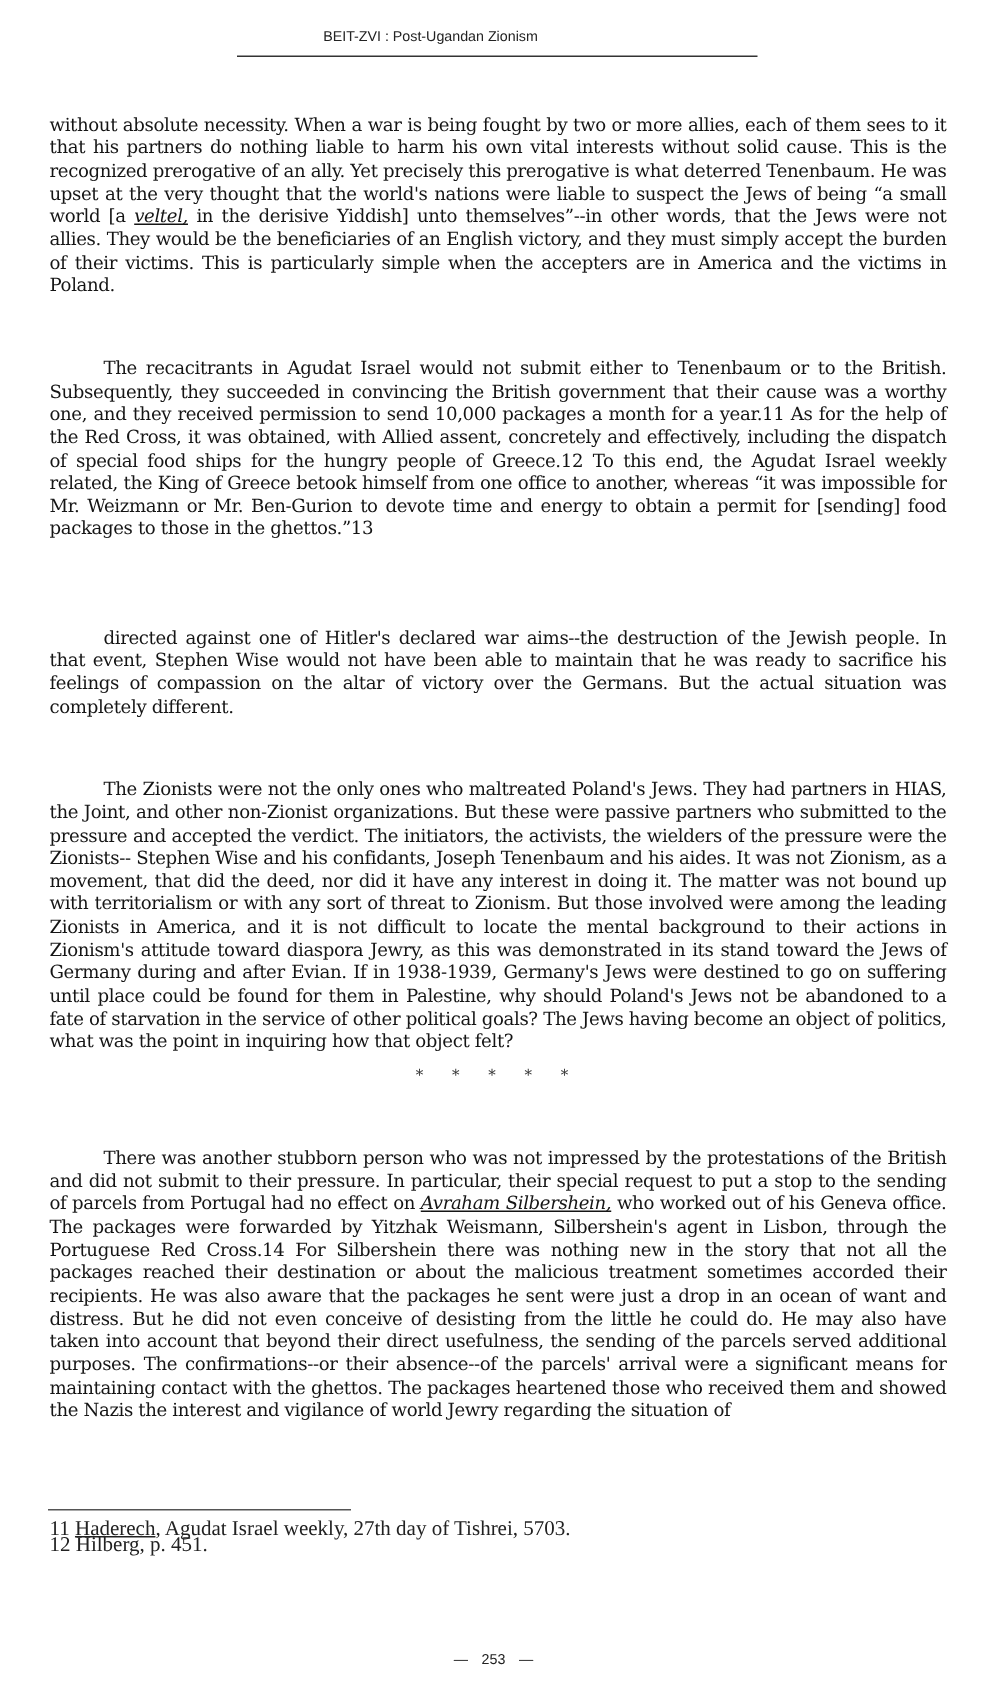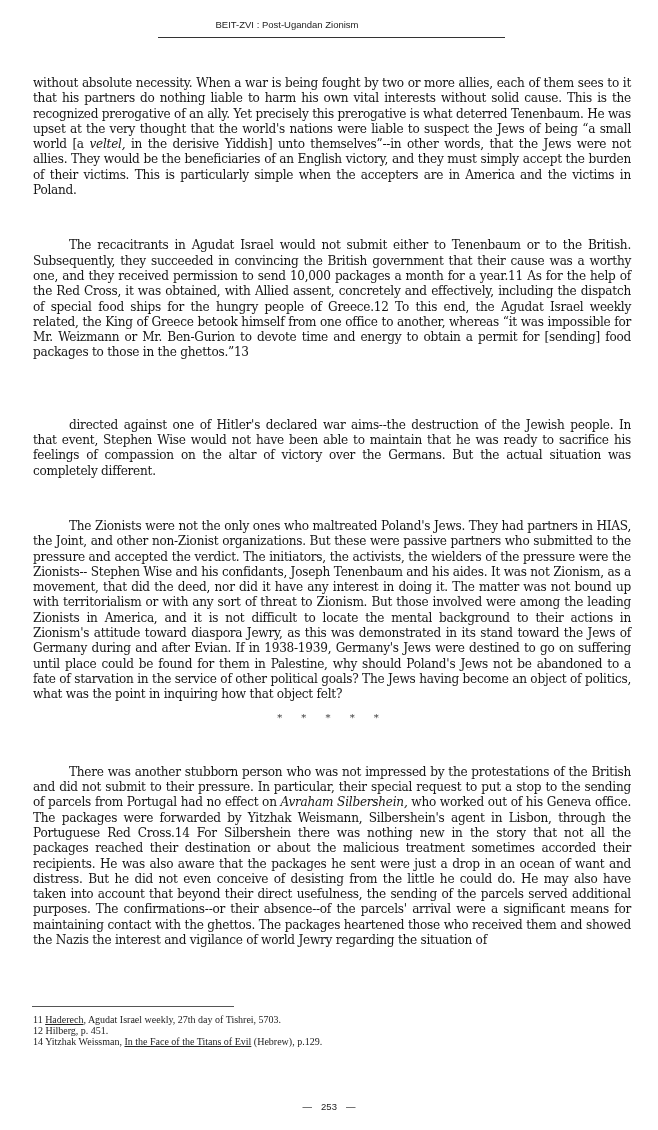--- a/index.html
+++ b/index.html
@@ -71,40 +71,40 @@
       left: 32px;
       width: 202px;
       height: 0;
       border-top: 1px solid #555;
     }
     .footnotes {
       position: absolute;
       top: 1015px;
       left: 33px;
       font-family: "Liberation Serif", serif;
-      font-size: 10px;
+      font-size: 14px;
       line-height: 10.8px;
       color: #222;
     }
     .footnotes .fn {
       white-space: nowrap;
     }
     .u { text-decoration: underline; }
     .page-number {
       position: absolute;
       top: 1101px;
       left: 0;
       width: 658px;
       text-align: center;
       font-family: "Liberation Sans", sans-serif;
       font-size: 9.5px;
       color: #222;
     }
     .page-number .dash { margin: 0 9px; }
-    em { font-style: italic; }
+    em { font-style: italic; text-decoration: underline; }
   </style>
 </head>
 <body>
 
 <div class="running-header">
   <span>BEIT-ZVI : Post-Ugandan Zionism</span>
 </div>
 <div class="header-rule"></div>
 
 <div class="body-text">
@@ -114,18 +114,17 @@
   <p class="indent">directed against one of Hitler's declared war aims--the destruction of the Jewish people. In that event, Stephen Wise would not have been able to maintain that he was ready to sacrifice his feelings of compassion on the altar of victory over the Germans. But the actual situation was completely different.</p>
   <p class="indent">The Zionists were not the only ones who maltreated Poland's Jews. They had partners in HIAS, the Joint, and other non-Zionist organizations. But these were passive partners who submitted to the pressure and accepted the verdict. The initiators, the activists, the wielders of the pressure were the Zionists-- Stephen Wise and his confidants, Joseph Tenenbaum and his aides. It was not Zionism, as a movement, that did the deed, nor did it have any interest in doing it. The matter was not bound up with territorialism or with any sort of threat to Zionism. But those involved were among the leading Zionists in America, and it is not difficult to locate the mental background to their actions in Zionism's attitude toward diaspora Jewry, as this was demonstrated in its stand toward the Jews of Germany during and after Evian. If in 1938-1939, Germany's Jews were destined to go on suffering until place could be found for them in Palestine, why should Poland's Jews not be abandoned to a fate of starvation in the service of other political goals? The Jews having become an object of politics, what was the point in inquiring how that object felt?</p>
   <p class="section-break">* * * * *</p>
   <p class="indent"><span>There was another stubborn person who was not impressed by the  protestations  of the British and did not submit to their pressure.  In  particular,  their  special  request  to put a stop to the sending of parcels from Portugal had no effect on </span><em>Avraham Silbershein,</em><span>  who worked out of his  Geneva  office.  The  packages  were  forwarded  by Yitzhak Weismann, Silbershein's agent in Lisbon, through the Portuguese  Red Cross.14 For Silbershein there was nothing new in the story that not all the packages reached their destination or about the malicious treatment sometimes accorded their recipients. He was also aware that the packages he sent were just a drop in an ocean of want and distress. But he did not even conceive of desisting from the little he could do. He may also have taken into account that beyond their direct usefulness, the sending of the parcels served additional purposes. The confirmations--or their absence--of the parcels' arrival were a significant means for maintaining contact with the ghettos. The packages heartened those who received them and showed the Nazis the interest and vigilance of world Jewry regarding the situation of</span></p>
 </div>
 
 <div class="footnote-rule"></div>
 <div class="footnotes">
   <div class="fn"><span>11</span> <span class="u">Haderech</span><span>, Agudat Israel weekly, 27th day of Tishrei, 5703.</span></div>
   <div class="fn"><span>12</span> <span>Hilberg, p. 451.</span></div>
-  <div class="fn"><span>14</span> <span>Yitzhak Weissman, </span><span class="u">In the Face of the Titans of Evil</span><span> (Hebrew), p.129.</span></div>
 </div>
 
 <div class="page-number">
   <span class="dash">—</span><span>253</span><span class="dash">—</span>
 </div>
 
 </body></html>

